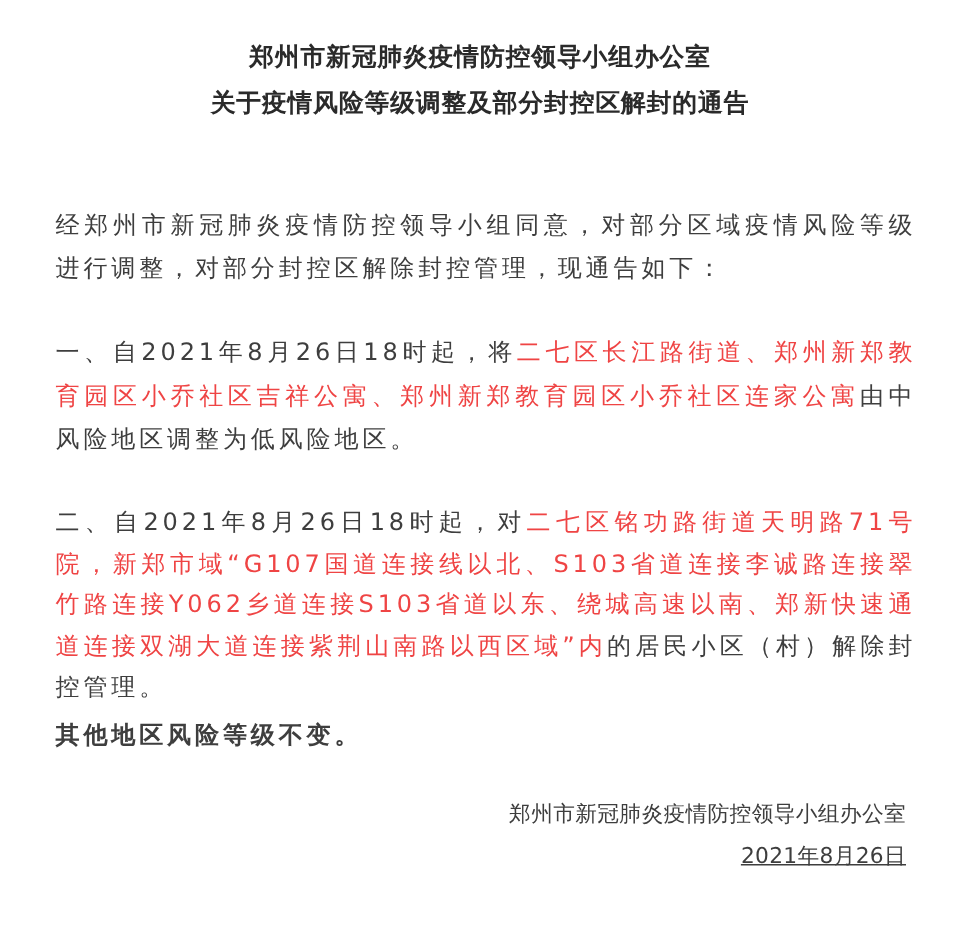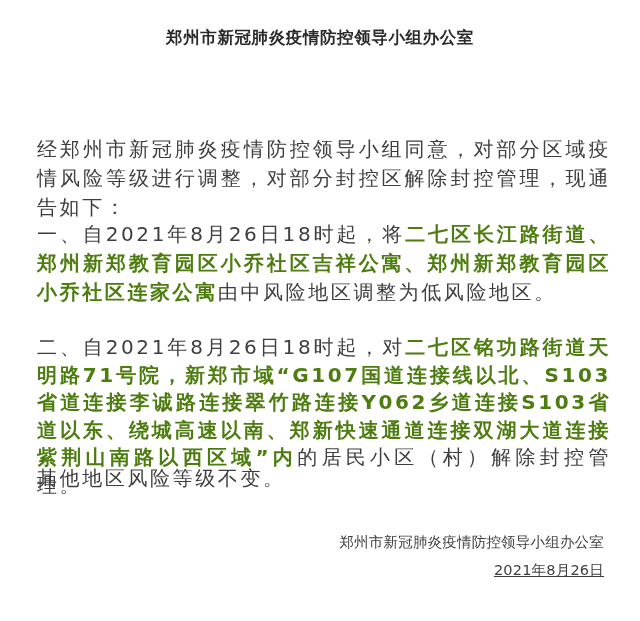--- a/index.html
+++ b/index.html
@@ -11,40 +11,41 @@
   .title-block {
     position: absolute; left: 0; top: 22px; width: 640px;
     text-align: center;
   }
   .title-line {
     font-size: 16.5px; font-weight: bold; color: #2a2a2a;
     height: 31px; line-height: 31px; letter-spacing: 0.6px;
   }
   .body-block {
     position: absolute; left: 37px; width: 574px;
-    font-size: 20px; line-height: 29px; letter-spacing: 2.6px;
+    font-size: 16px; line-height: 29px; letter-spacing: 2.6px;
     color: #3e3e3e; text-align: justify;
   }
-  .body-block b { font-weight: bold; color: #4d7c0f; }
+  .body-block b { font-weight: normal; color: #ef4444; }
   #intro { top: 135px; }
   #section1 { top: 220px; }
   #section2 { top: 334px; line-height: 27.5px; }
-  #other { top: 464px; }
+  #other { top: 475px; font-weight: bold; }
   .signature {
     position: absolute; right: 36px; text-align: right;
     font-size: 14.5px; color: #3e3e3e; letter-spacing: 0.2px;
   }
   #sig-org { top: 533px; }
   #sig-date { top: 561px; text-decoration: underline; }
 </style>
 </head>
 <body>
 
 <div class="title-block">
   <div class="title-line">郑州市新冠肺炎疫情防控领导小组办公室</div>
+  <div class="title-line">关于疫情风险等级调整及部分封控区解封的通告</div>
 </div>
 
 <p class="body-block" id="intro" style="margin:0">
   <span>经郑州市新冠肺炎疫情防控领导小组同意，对部分区域疫情风险等级进行调整，对部分封控区解除封控管理，现通告如下：</span>
 </p>
 
 <p class="body-block" id="section1" style="margin:0"><span>一、自2021年8月26日18时起，将</span><b>二七区长江路街道、郑州新郑教育园区小乔社区吉祥公寓、郑州新郑教育园区小乔社区连家公寓</b><span>由中风险地区调整为低风险地区。</span></p>
 
 <p class="body-block" id="section2" style="margin:0"><span>二、自2021年8月26日18时起，对</span><b>二七区铭功路街道天明路71号院，新郑市域“G107国道连接线以北、S103省道连接李诚路连接翠竹路连接Y062乡道连接S103省道以东、绕城高速以南、郑新快速通道连接双湖大道连接紫荆山南路以西区域”内</b><span>的居民小区（村）解除封控管理。</span></p>
 

